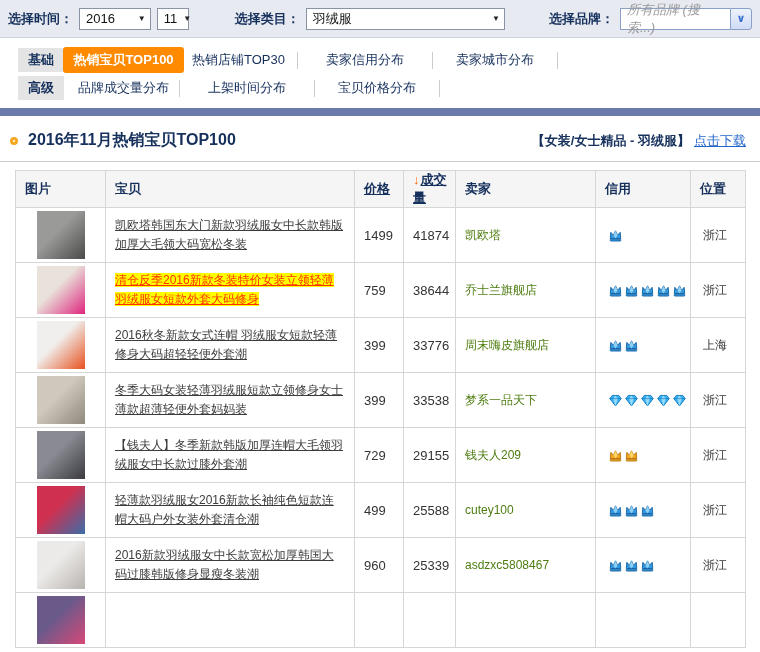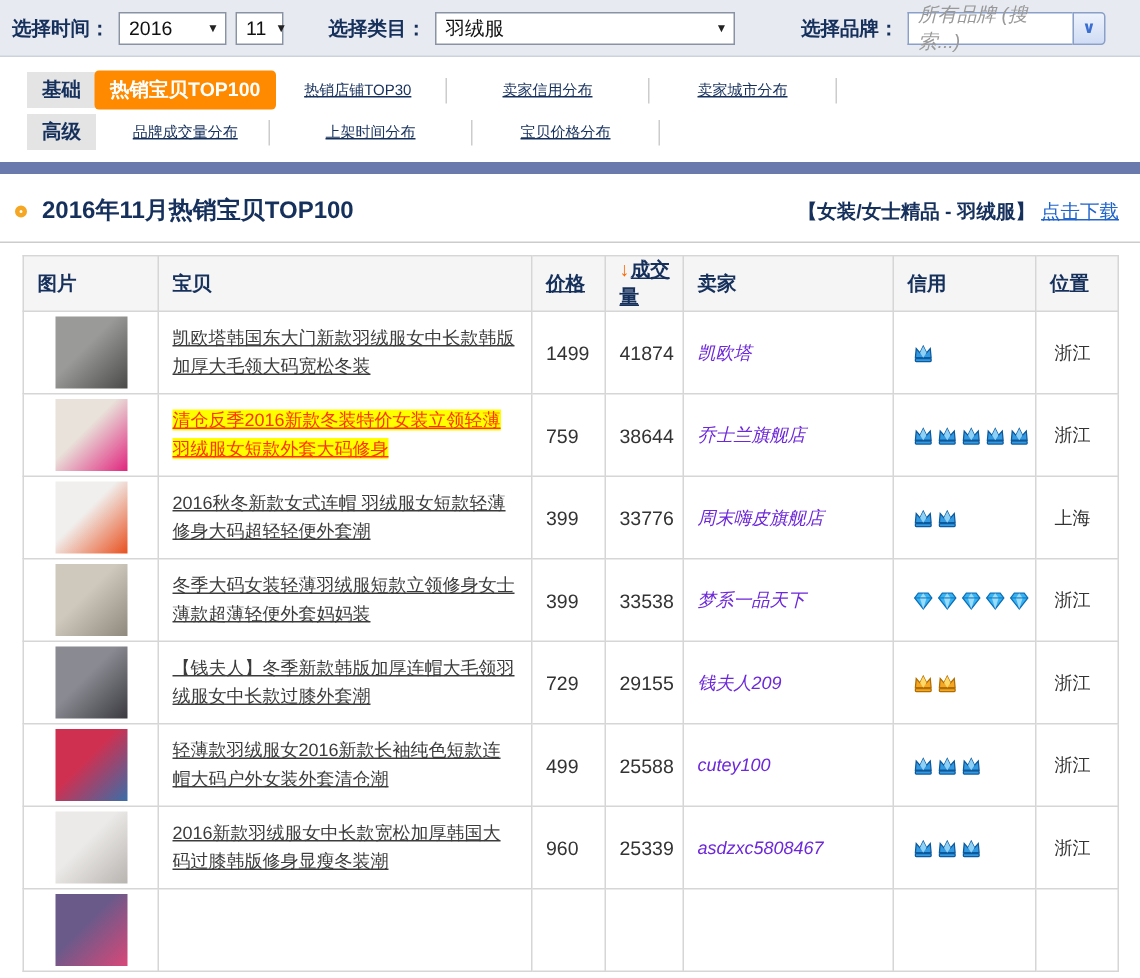--- a/index.html
+++ b/index.html
@@ -7,39 +7,39 @@
     font-family: "Liberation Sans", "DejaVu Sans", sans-serif; font-size: 12px; color: #333; }
 
   
   .topbar { height: 38px; background: #e7eaf1; border-bottom: 1px solid #cdd3de;
     display: flex; align-items: center; padding: 0 8px; gap: 6px; }
   .flabel { font-weight: bold; color: #16305c; font-size: 13px; white-space: nowrap; }
   .fselect { display: inline-flex; align-items: center; justify-content: space-between;
     background: #fff; border: 1px solid #8a93a3; height: 22px; padding: 0 4px 0 6px;
     font-size: 13px; color: #111; cursor: pointer; }
   .fselect .caret { font-size: 8px; color: #222; margin-left: 6px; }
-  .w-year { width: 72px; } .w-month { width: 32px; margin-right: 24px; }
+  .w-year { width: 72px; } .w-month { width: 32px; margin-right: 40px; }
   .w-cat { width: 200px; margin-right: 38px; }
   .brandbox { display: inline-flex; height: 22px; }
   .brandinput { width: 110px; height: 22px; background: #fff; border: 1px solid #8aa0c8;
     border-right: none; color: #999; font-size: 13px; display: flex; align-items: center;
     padding: 0 6px; font-style: italic; }
   .brandbtn { width: 22px; height: 22px; border: 1px solid #8aa0c8; border-radius: 0 3px 3px 0;
     background: linear-gradient(#eef3fc,#cfdcf5); color: #3a6fd0; font-weight: bold;
     display: flex; align-items: center; justify-content: center; cursor: pointer; font-size: 11px; }
 
   
   .tabs-wrap { padding: 8px 0 0 18px; background: #fff; }
   .tab-row { display: flex; align-items: center; height: 28px; }
   .tab-cat { width: 46px; height: 24px; background: #e4e4e4; color: #16305c; font-weight: bold;
     font-size: 13px; display: flex; align-items: center; justify-content: center; margin-right: 4px; }
   .tab-cell { display: flex; align-items: center; justify-content: center;
     border-right: 1px solid #ccc; height: 17px; }
   .tc1 { width: 112px; } .tc2 { width: 118px; } .tc3 { width: 135px; } .tc4 { width: 125px; }
-  .tab-link { color: #16305c; font-size: 10px; cursor: pointer; white-space: nowrap; text-decoration: underline; }
+  .tab-link { color: #16305c; font-size: 13px; cursor: pointer; white-space: nowrap; }
   .tab-active { background: #ff8a00; color: #fff; font-weight: bold; border-radius: 3px;
     padding: 4px 10px; font-size: 13px; cursor: pointer; white-space: nowrap; }
   .slate-bar { height: 8px; background: #6b7aac; margin-top: 6px; }
 
   
   .section-head { display: flex; align-items: center; padding: 14px 14px 10px 10px;
     border-bottom: 1px solid #ccc; }
   .bullet { width: 8px; height: 8px; border: 3px solid #f5a623; border-radius: 50%;
     background: #fff; flex: 0 0 auto; }
   .sec-title { margin-left: 10px; font-size: 16px; font-weight: bold; color: #16305c; }
@@ -55,21 +55,21 @@
   .tbl th a { color: #16305c; text-decoration: underline; cursor: pointer; }
   .sort-arrow { color: #ff6600; font-weight: bold; margin-right: 1px; }
   .tbl tbody tr { height: 55px; }
   .c-img { text-align: center; vertical-align: middle; }
   .thumb { width: 48px; height: 48px; margin: 0 auto; cursor: pointer; }
   .c-title { padding: 4px 9px; vertical-align: middle; }
   .title { color: #3c3c3c; text-decoration: underline; cursor: pointer; line-height: 19px;
     display: block; }
   .title.hl { background: #ffff00; color: #ff3300; display: inline; }
   .c-num { padding-left: 9px; font-size: 13px; color: #333; vertical-align: middle; }
-  .c-seller { padding-left: 9px; font-size: 12px; color: #6d28d9; vertical-align: middle; font-style: italic; }
+  .c-seller { padding-left: 9px; font-size: 12px; color: #4d7c0f; vertical-align: middle; }
   .c-credit { padding-left: 12px; vertical-align: middle; }
   .cicon { display: inline-block; margin-right: 1px; vertical-align: middle; }
   .cicon svg { display: block; }
   .c-loc { padding-left: 12px; font-size: 12px; color: #333; vertical-align: middle; }
 </style>
 </head>
 <body>
 
 <div class="topbar">
   <span class="flabel">选择时间：</span>

